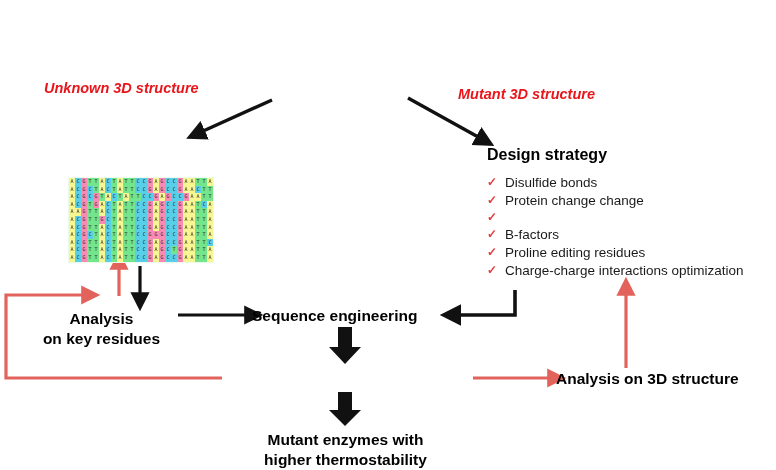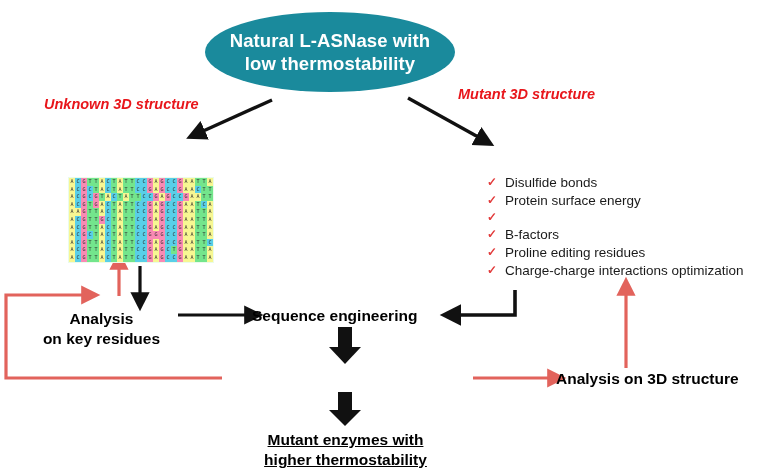--- a/index.html
+++ b/index.html
@@ -104,28 +104,22 @@
       <polygon points="329,410 361,410 345,426" fill="#111111"></polygon>
     </g>
 
     <line x1="473" y1="378" x2="551" y2="378" stroke="#e2635c" stroke-width="3.2" marker-end="url(#ahR)"></line>
 
     <line x1="626" y1="368" x2="626" y2="292" stroke="#e2635c" stroke-width="3.2" marker-end="url(#ahR)"></line>
 
     <polyline points="222,378 6,378 6,295 85,295" fill="none" stroke="#e2635c" stroke-width="3.2" marker-end="url(#ahR)"></polyline>
   </svg>
 
-  <div class="ellipse" style="background:#1a8a9c">
-    <span>
-      <span>Natural L-ASNase with</span><br>
-      <span>low thermostability</span>
-    </span>
-  </div>
-
-  <div class="lbl red-italic" style="left:44px;top:96px;">Unknown 3D structure</div>
+
+  <div class="lbl red-italic" style="left:44px;top:80px;">Unknown 3D structure</div>
   <div class="lbl red-italic" style="left:458px;top:86px;">Mutant 3D structure</div>
 
 
   <div class="msa" id="msa">
       <div class="msa-row">
         <div class="msa-cell" style="background: rgb(247, 247, 146);">A</div>
         <div class="msa-cell" style="background: rgb(88, 207, 232);">C</div>
         <div class="msa-cell" style="background: rgb(249, 138, 180);">G</div>
         <div class="msa-cell" style="background: rgb(115, 229, 140);">T</div>
         <div class="msa-cell" style="background: rgb(115, 229, 140);">T</div>
@@ -409,29 +403,30 @@
         <div class="msa-cell" style="background: rgb(115, 229, 140);">T</div>
         <div class="msa-cell" style="background: rgb(247, 247, 146);">A</div>
       </div>
     </div>
 
   <div class="lbl blk blk-c" style="left:24px;top:309px;width:155px;">
     <span>Analysis</span><br>
     <span>on key residues</span>
   </div>
 
+  <div class="lbl hdr" style="left:487px;top:146px;">Design strategy</div>
 
   <div class="strategy-list" id="strategy-list">
       <div class="strategy-item">
         <span class="check" style="color: rgb(226, 59, 59);">✓</span>
         <span>Disulfide bonds</span>
       </div>
       <div class="strategy-item">
         <span class="check" style="color: rgb(226, 59, 59);">✓</span>
-        <span>Protein surface energy</span>
+        <span>Protein change change</span>
       </div>
       <div class="strategy-item">
         <span class="check" style="color: rgb(226, 59, 59);">✓</span>
       </div>
       <div class="strategy-item">
         <span class="check" style="color: rgb(226, 59, 59);">✓</span>
         <span>B-factors</span>
       </div>
       <div class="strategy-item">
         <span class="check" style="color: rgb(226, 59, 59);">✓</span>
@@ -441,18 +436,18 @@
         <span class="check" style="color: rgb(226, 59, 59);">✓</span>
         <span>Charge-charge  interactions optimization</span>
       </div>
     </div>
 
   <div class="lbl blk" style="left:252px;top:306px;">Sequence engineering</div>
 
 
   <div class="lbl blk" style="left:556px;top:369px;">Analysis on 3D structure</div>
 
-  <div class="lbl blk blk-c" style="left:238px;top:430px;width:215px;text-decoration:underline;">
+  <div class="lbl blk blk-c" style="left:238px;top:430px;width:215px;">
     <span>Mutant enzymes with</span><br>
     <span>higher thermostability</span>
   </div>
 
 </div>
 
 </body></html>

